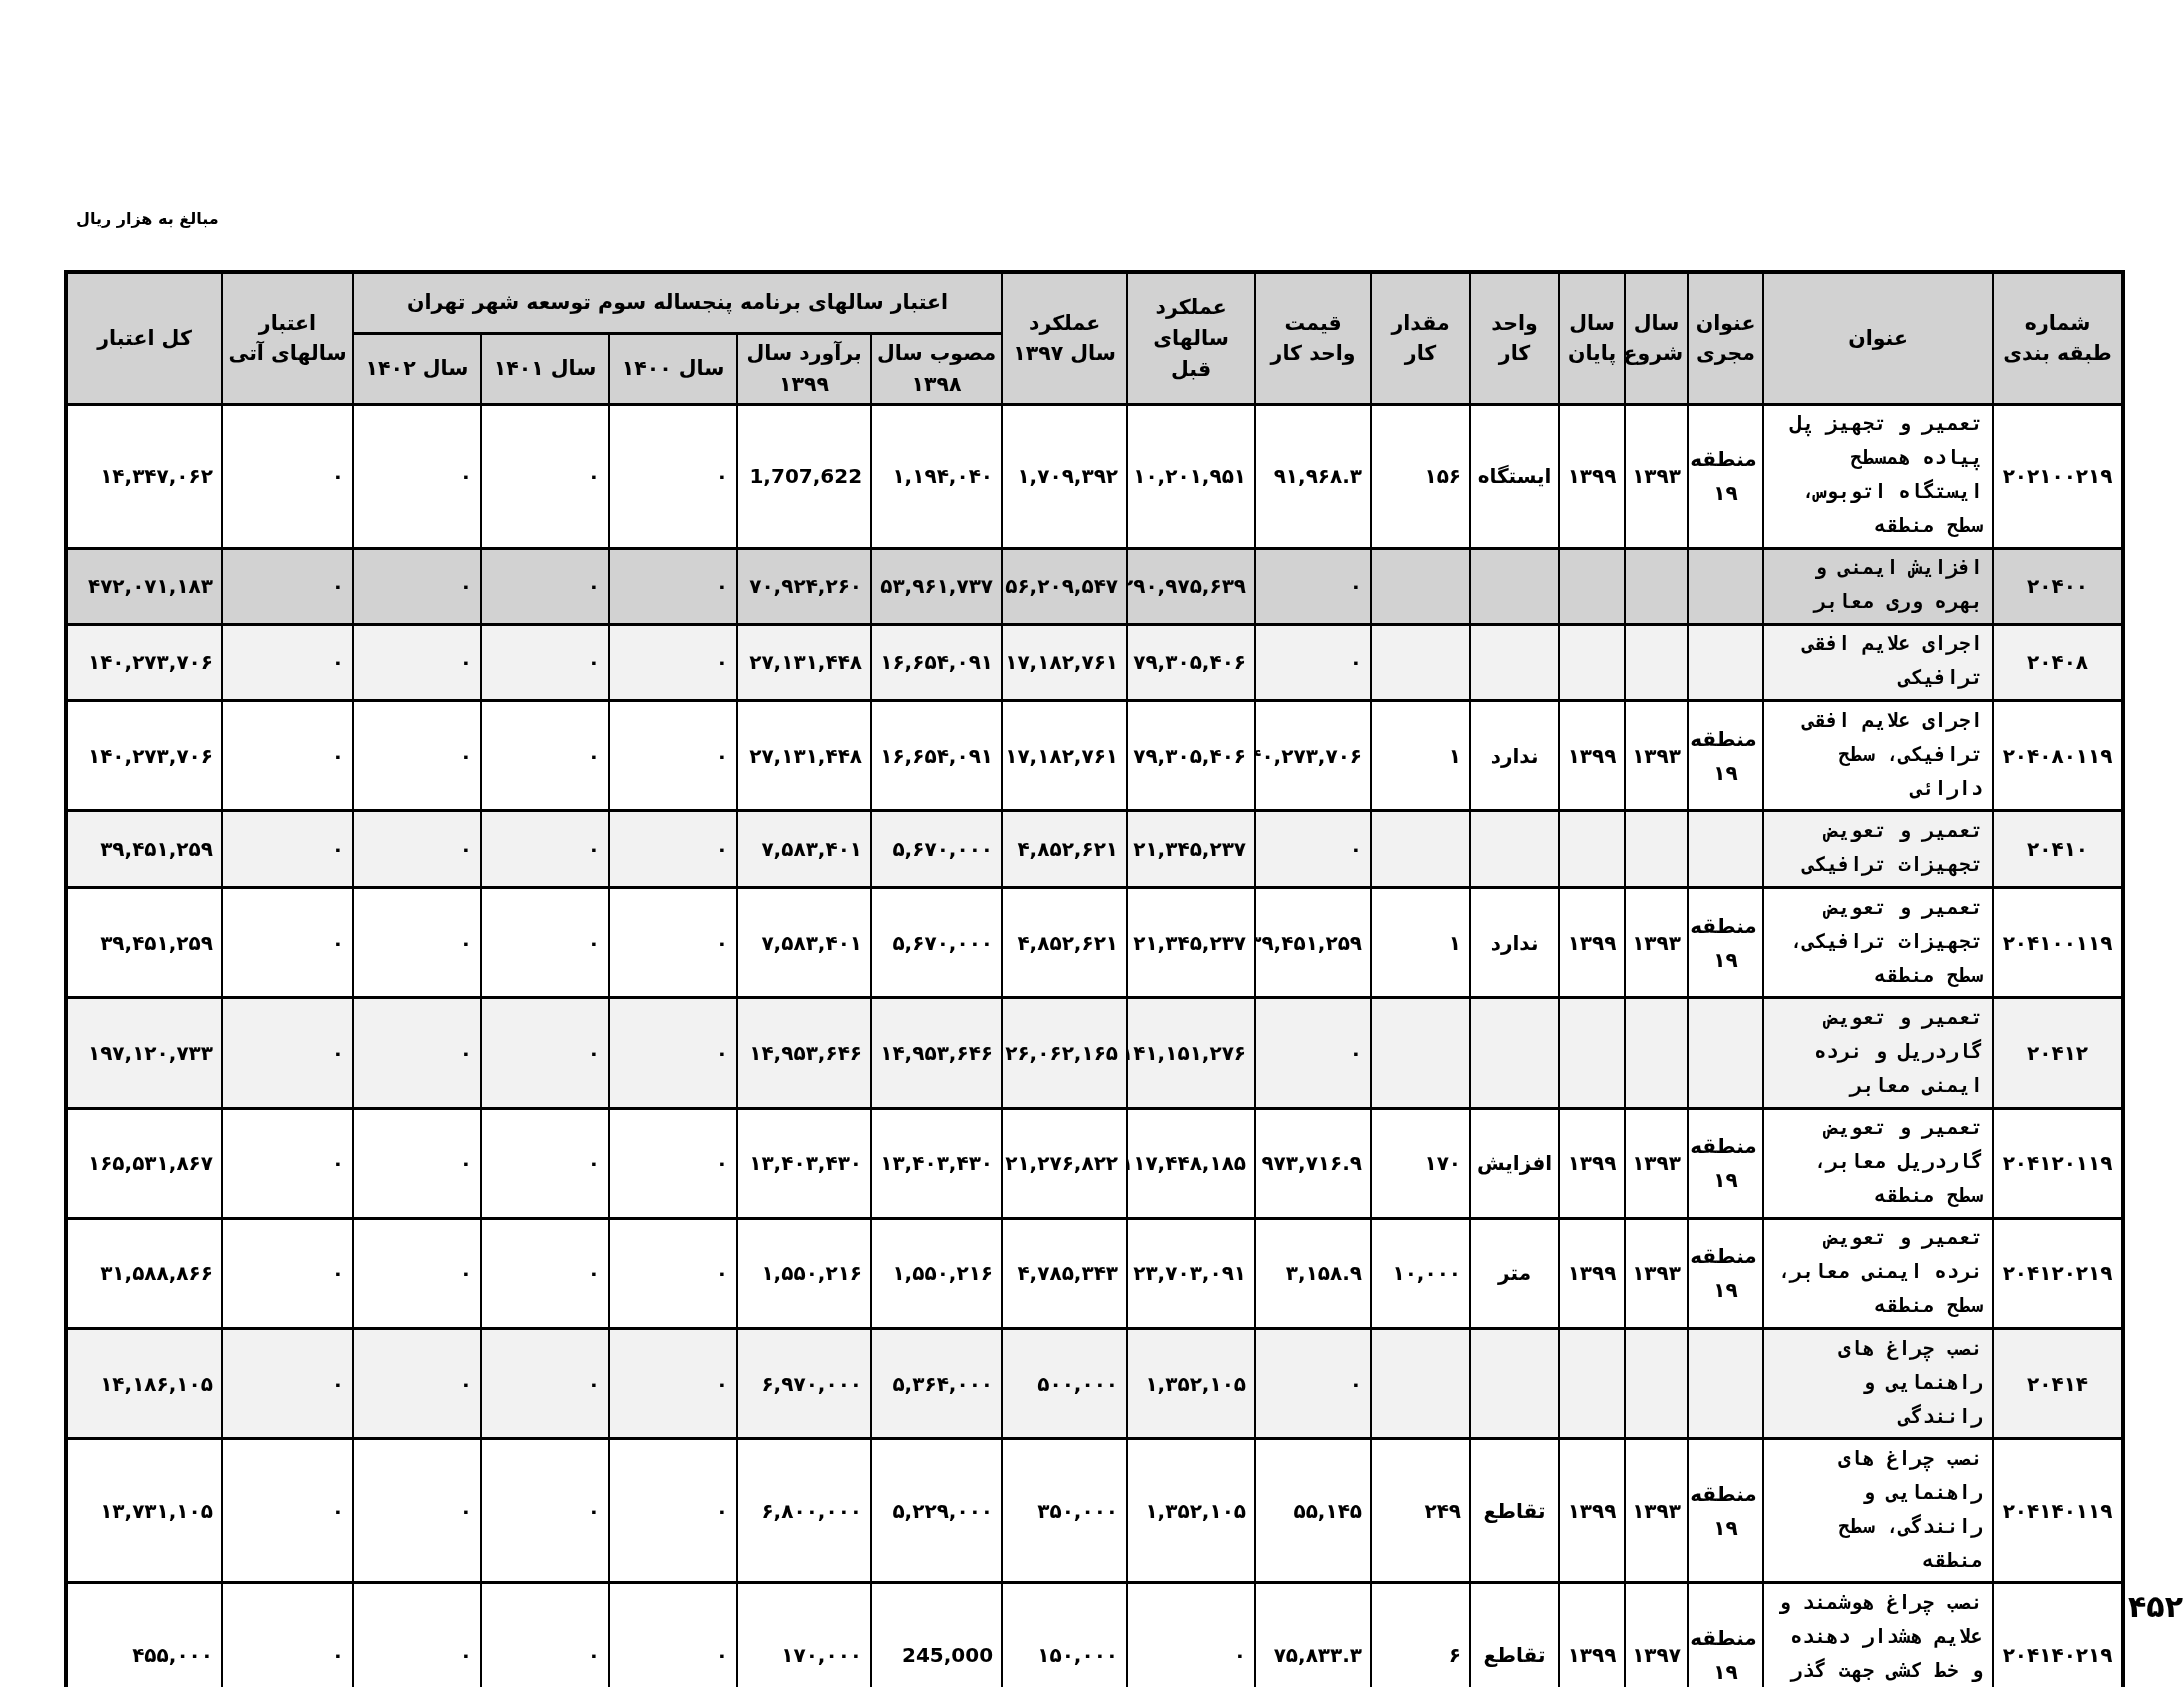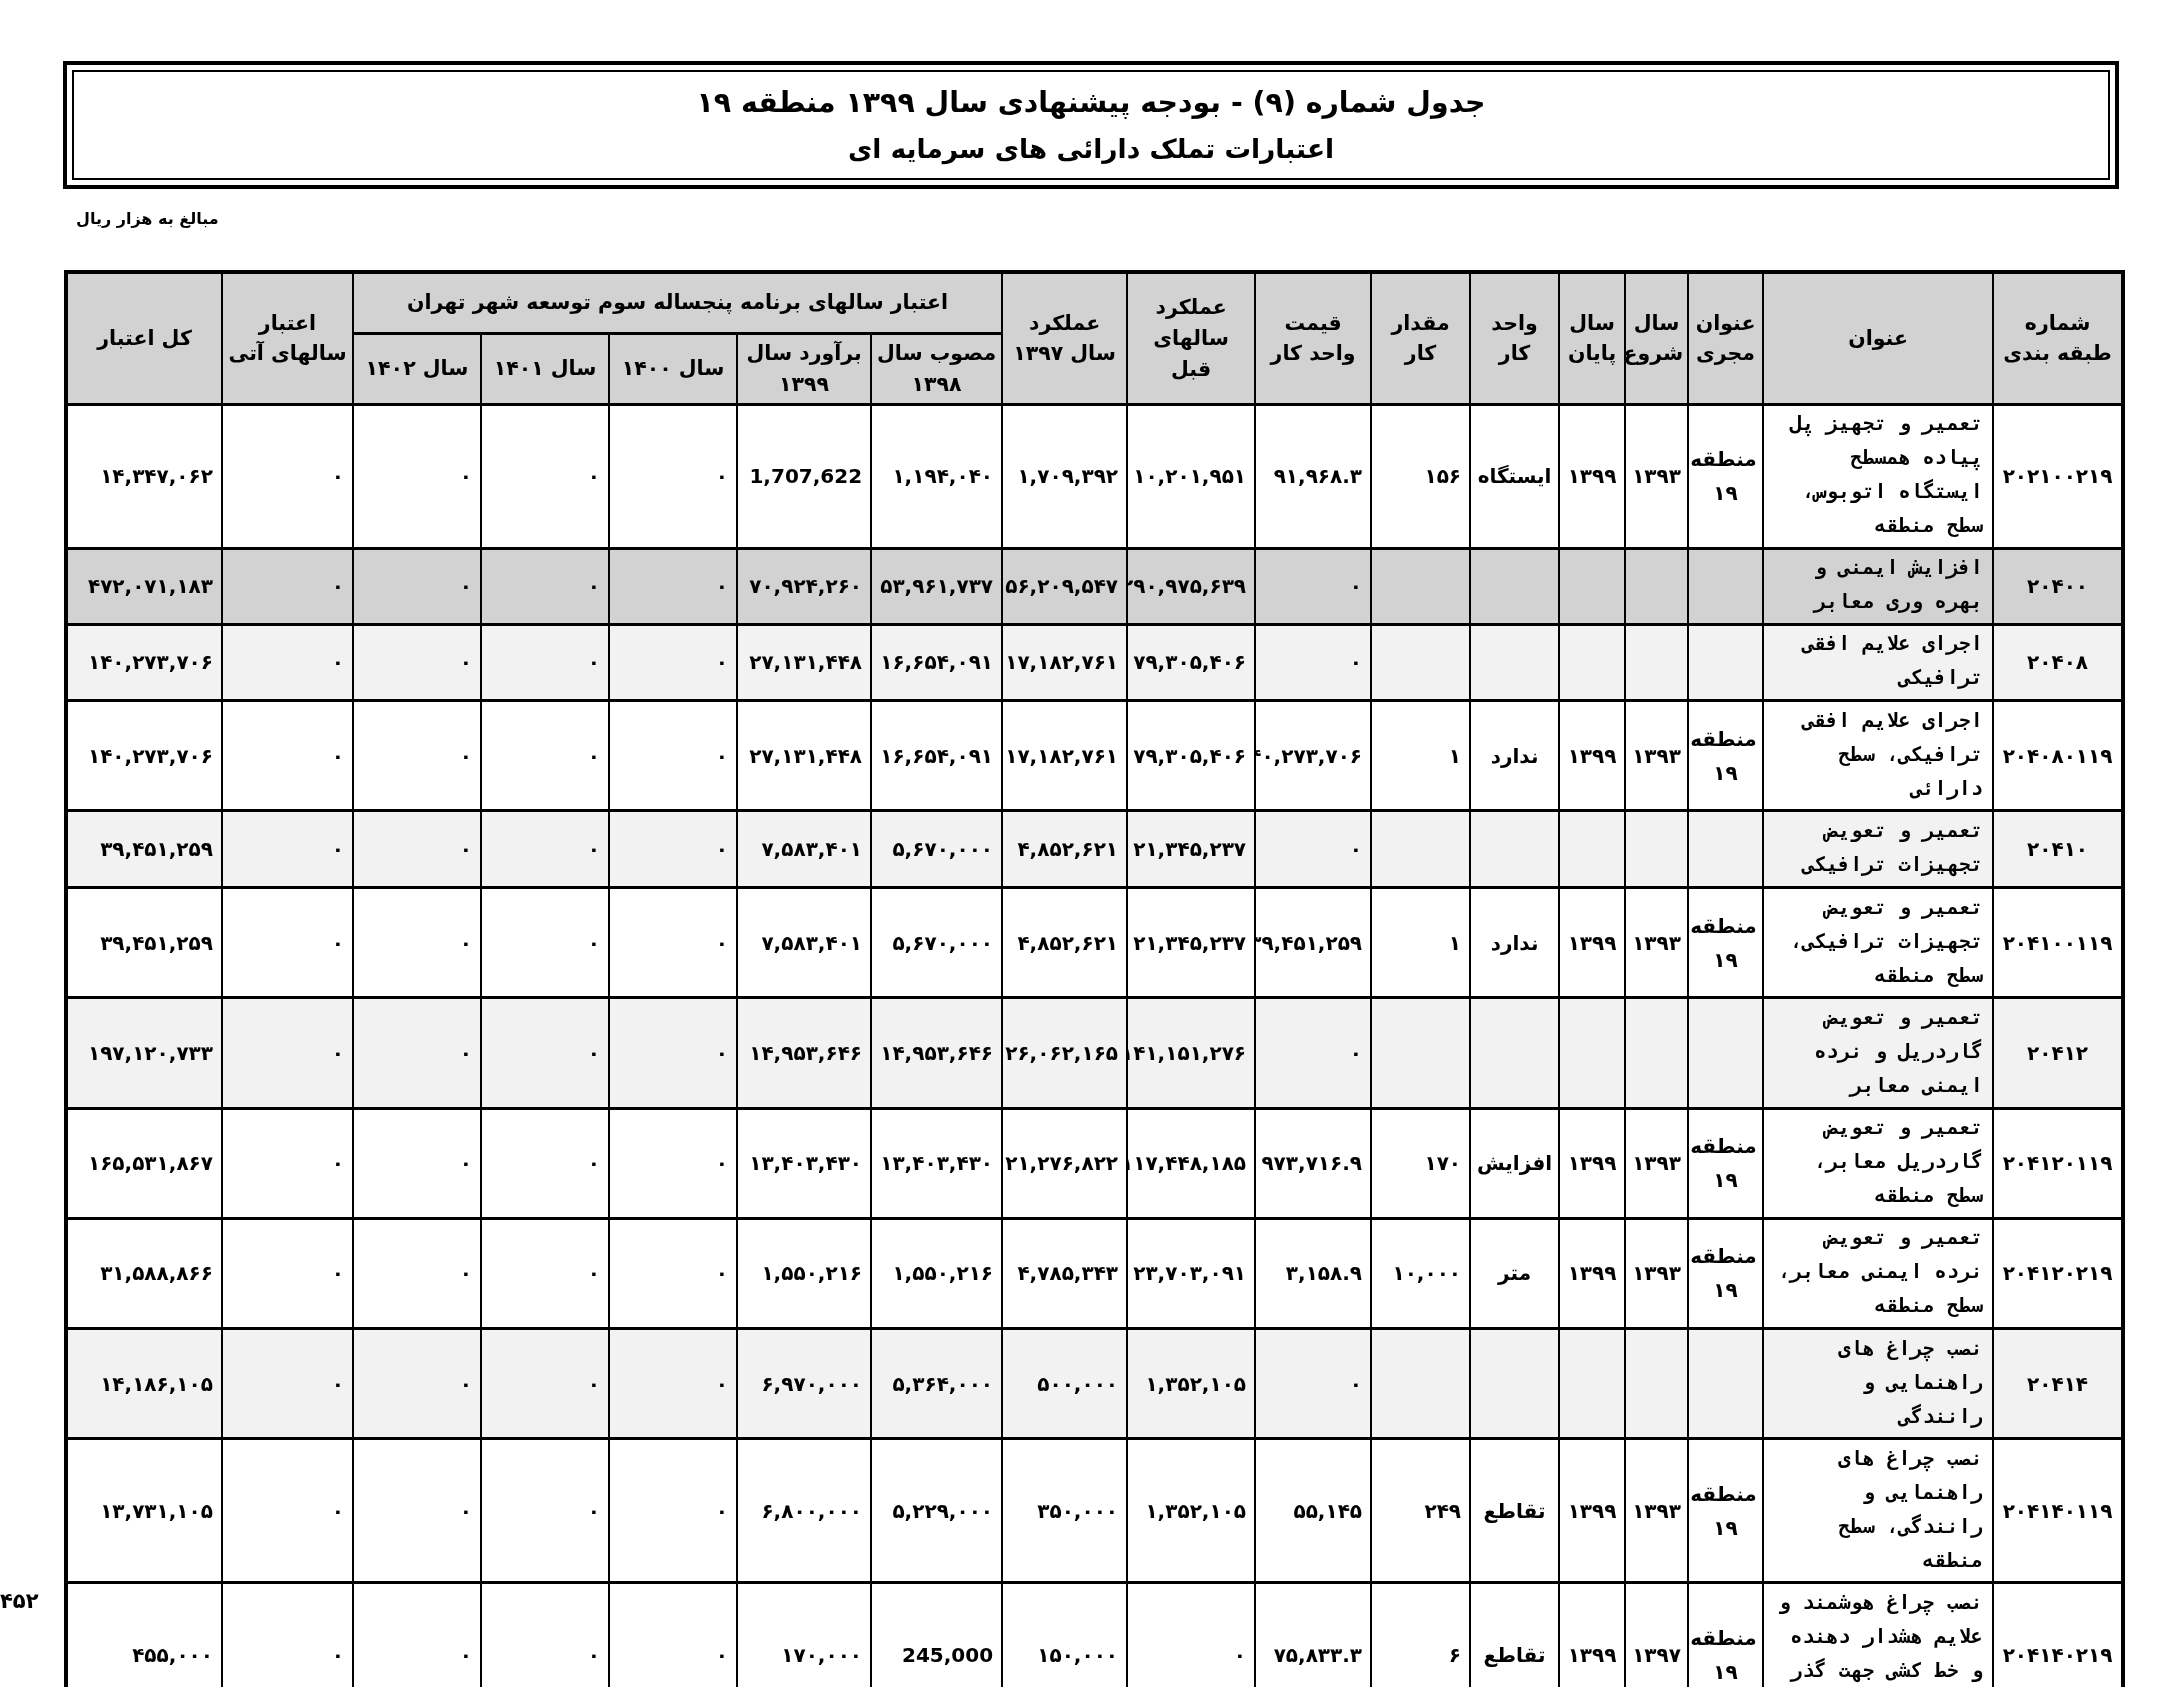--- a/index.html
+++ b/index.html
@@ -42,34 +42,28 @@
   .budget td{font-size:20px;line-height:1.7;padding:1.3px 5.3px;}
   td.c{text-align:center;}
   td.t{text-align:right;padding:2.6px 9.3px;font-family:Liberation Mono, monospace;}
   td.n{text-align:right;padding:1.3px 8px 1.3px 4px;}
   tr.detail{background:#ffffff;}
   tr.group{background:#f2f2f2;}
   tr.chapter{background:#d2d2d2;}
 
   .page-number{
     position:absolute;top:1589px;left:0;width:100%;
-    text-align:left;font-size:21px;
+    text-align:right;font-size:30px;
   }
 </style>
 </head>
 <body>
 
 <div class="page">
 
-  <div class="title-box">
-    <div class="title-inner">
-      <div class="title-line1">جدول شماره (۹) - بودجه پیشنهادی سال ۱۳۹۹ منطقه ۱۹</div>
-      <div class="title-line2">اعتبارات تملک دارائی های سرمایه ای</div>
-    </div>
-  </div>
 
   <div class="note">مبالغ به هزار ریال</div>
 
   <table class="budget">
     <colgroup>
       <col style="width:130px">
         <col style="width:230px">
         <col style="width:75px">
       <col style="width:63px">
         <col style="width:66px">

